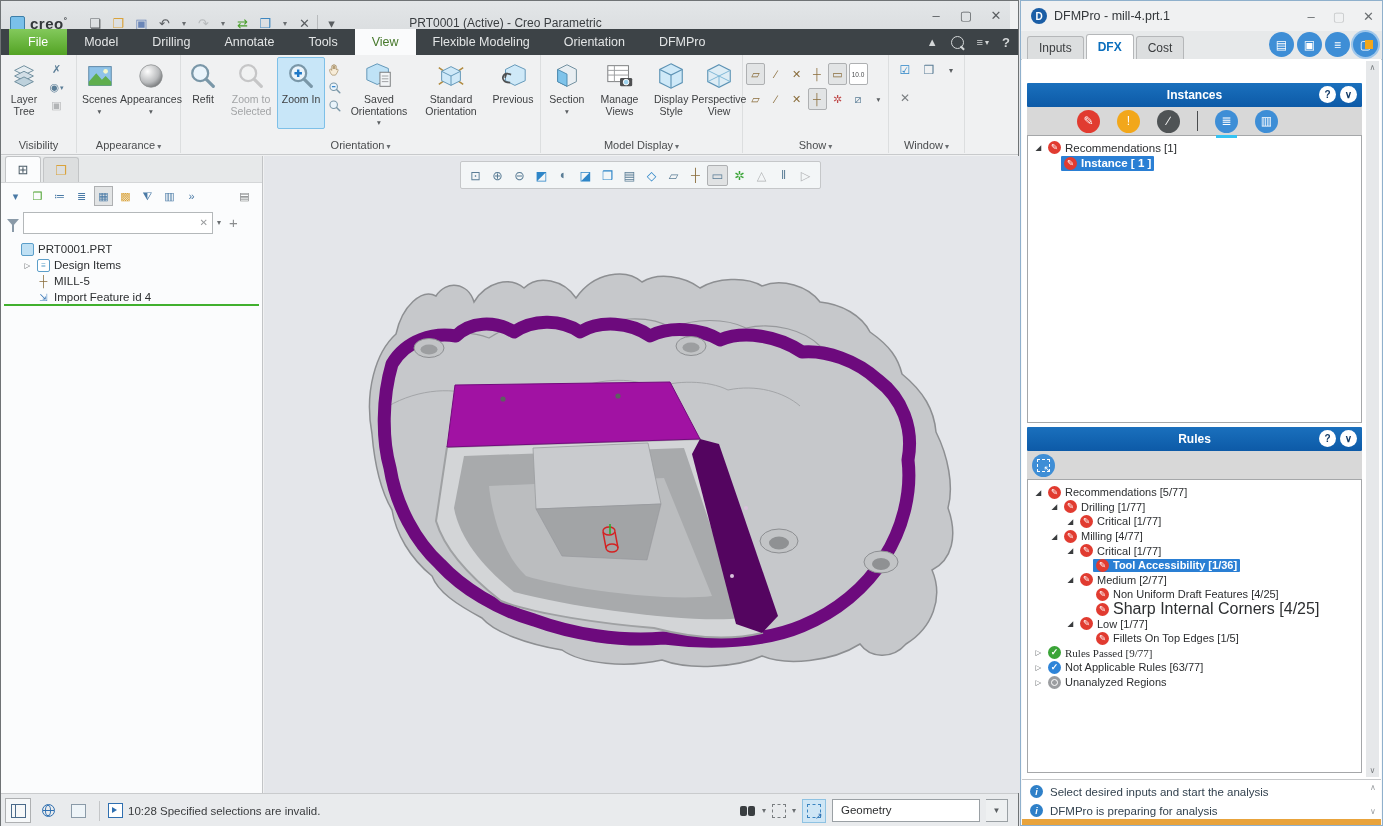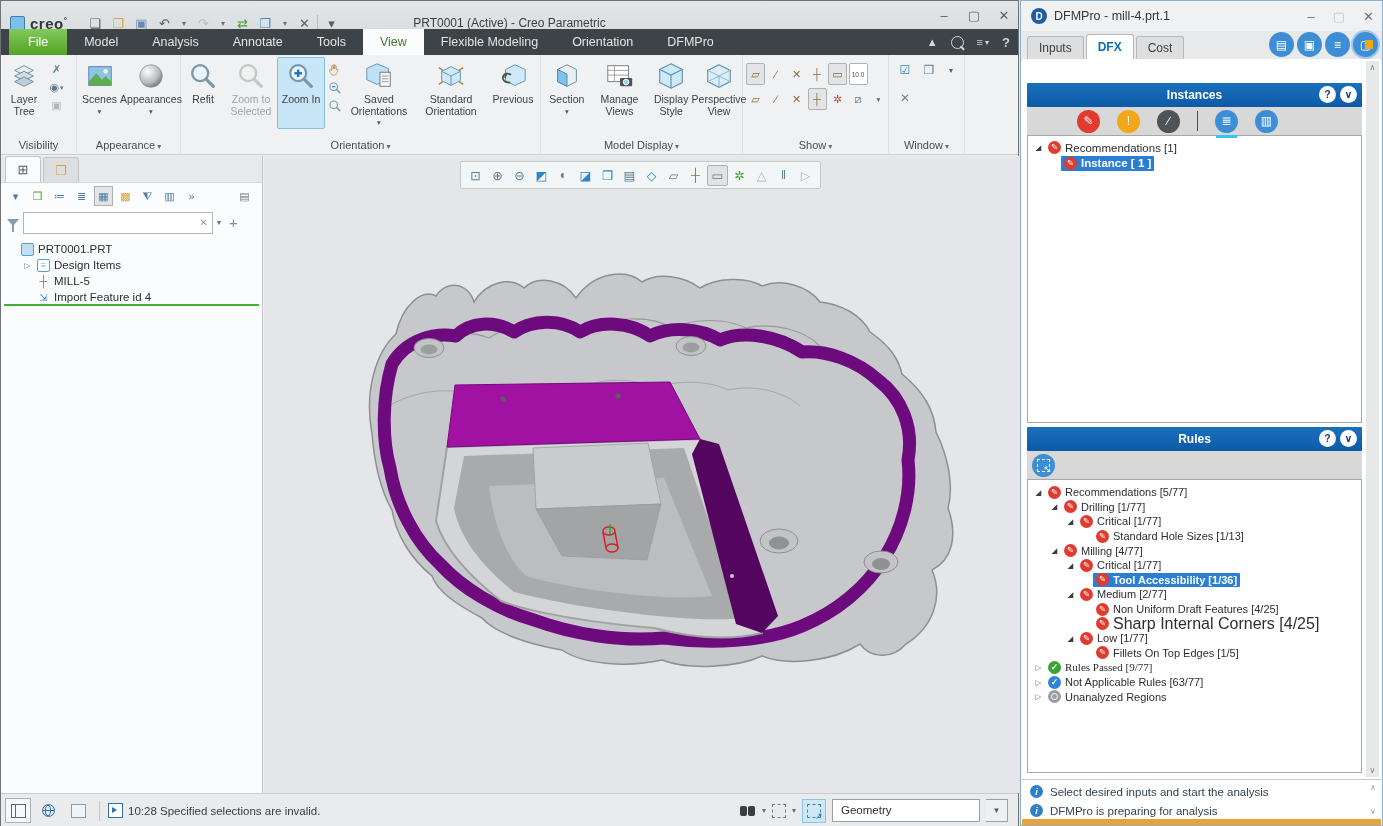--- a/index.html
+++ b/index.html
@@ -3,21 +3,21 @@
 <meta charset="utf-8">
 <style>
   html,body{margin:0;padding:0;background:#2a2d2f;font-family:"Liberation Sans",sans-serif;}
   .root{position:relative;width:1383px;height:826px;overflow:hidden;background:#e4e6ea;}
   .nosel{user-select:none;}
 
   
   .creo{position:absolute;left:0;top:0;width:1019px;height:826px;background:#f0f1f2;border:1px solid #6f7375;box-sizing:border-box;}
 
   
-  .tbar{position:absolute;left:0;top:0;right:0;height:44px;background:linear-gradient(#e3e6e8,#d7dadc);display:flex;align-items:center;}
+  .tbar{position:absolute;left:0;top:0;right:8px;height:44px;background:linear-gradient(#e3e6e8,#d7dadc);display:flex;align-items:center;}
   .brand{display:flex;align-items:center;gap:5px;padding-left:9px;}
   .brand .cube{width:13px;height:13px;background:#7ac0ea;border:1px solid #3d7ea8;border-radius:2px;}
   .brand .bname{font-size:15px;font-weight:bold;color:#33383b;letter-spacing:.5px;}
   .qat{display:flex;align-items:center;gap:3px;margin-left:18px;}
   .qbtn{min-width:16px;height:20px;display:flex;align-items:center;justify-content:center;font-size:13px;color:#5a5e61;padding:0 2px;}
   .qbtn.gold{color:#d9a33c;} .qbtn.blue{color:#3f87c0;} .qbtn.bluegray{color:#6b87b8;} .qbtn.green{color:#4aa02c;}
   .qbtn.dd{font-size:8px;min-width:9px;color:#6a6e71;}
   .qbtn.disabled{color:#b8bbbd;}
   .qbtn.sep{width:1px;min-width:1px;padding:0;height:16px;background:#b8bbbd;color:transparent;}
   .wtitle{position:absolute;left:0;right:0;text-align:center;font-size:12px;color:#3a3e41;pointer-events:none;}
@@ -321,21 +321,21 @@
         <span class="wc">–</span>
         <span class="wc">▢</span>
         <span class="wc">✕</span>
       </div>
     </div>
 
     <div class="tabrow">
 
     <span class="rtab file"><span>File</span></span>
         <span class="rtab"><span>Model</span></span>
-        <span class="rtab"><span>Analysis</span></span>
+        <span class="rtab"><span>Drilling</span></span>
         <span class="rtab"><span>Annotate</span></span>
         <span class="rtab"><span>Tools</span></span>
         <span class="rtab active"><span>View</span></span>
         <span class="rtab"><span>Flexible Modeling</span></span>
         <span class="rtab"><span>Orientation</span></span>
         <span class="rtab"><span>DFMPro</span></span>
       </div>
     <div class="tabicons">
       <span class="ticon">▲</span>
       <span class="ticon">
@@ -858,27 +858,20 @@
                 <span class="tlabel" style="font-size:11px">Drilling [1/77]</span>
               </span>
             </div>
             <div class="trow open" style="height: 14.6px; --ind: 2;">
               <span class="exp"></span>
               <span class="tbody" style="height:13.5px">
                 <span class="ic ic-red"></span>
                 <span class="tlabel" style="font-size:11px">Critical [1/77]</span>
               </span>
             </div>
-            <div class="trow leaf" style="height: 14.6px; --ind: 3;">
-              <span class="exp"></span>
-              <span class="tbody" style="height:13.5px">
-                <span class="ic ic-red"></span>
-                <span class="tlabel" style="font-size:11px">Standard Hole Sizes [1/13]</span>
-              </span>
-            </div>
             <div class="trow open" style="height: 14.6px; --ind: 1;">
               <span class="exp"></span>
               <span class="tbody" style="height:13.5px">
                 <span class="ic ic-red"></span>
                 <span class="tlabel" style="font-size:11px">Milling [4/77]</span>
               </span>
             </div>
             <div class="trow open" style="height: 14.6px; --ind: 2;">
               <span class="exp"></span>
               <span class="tbody" style="height:13.5px">

